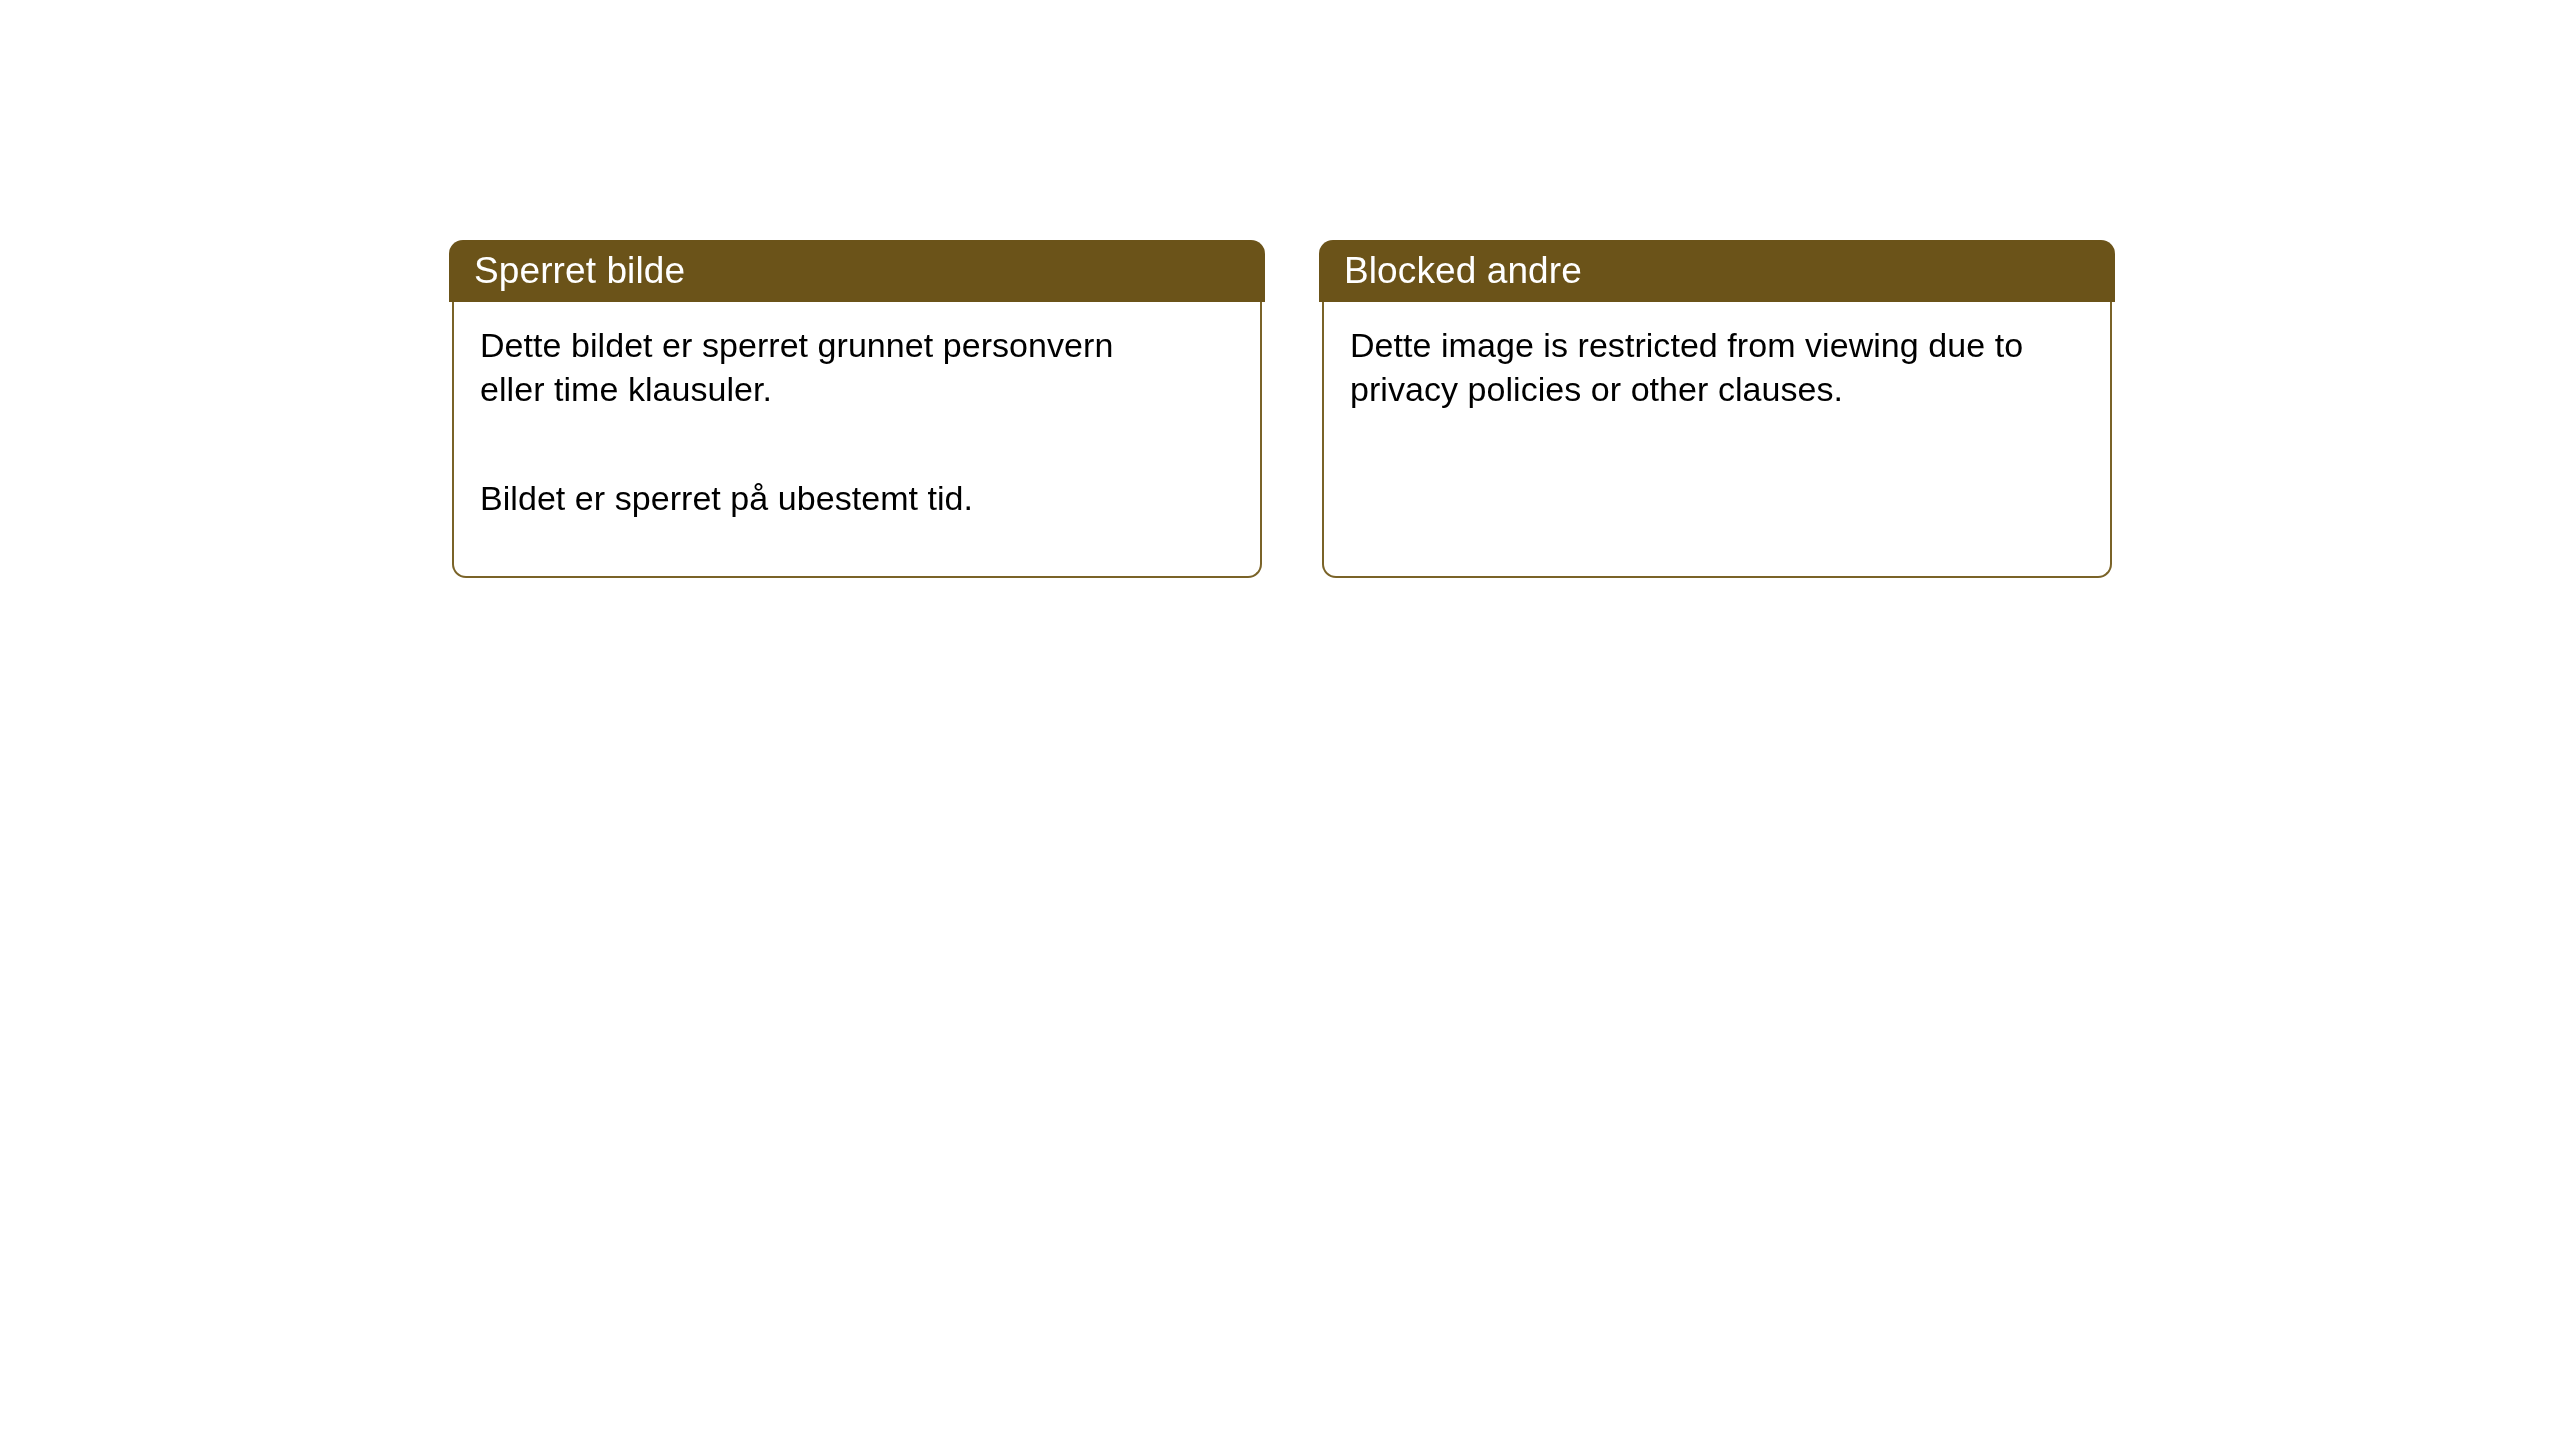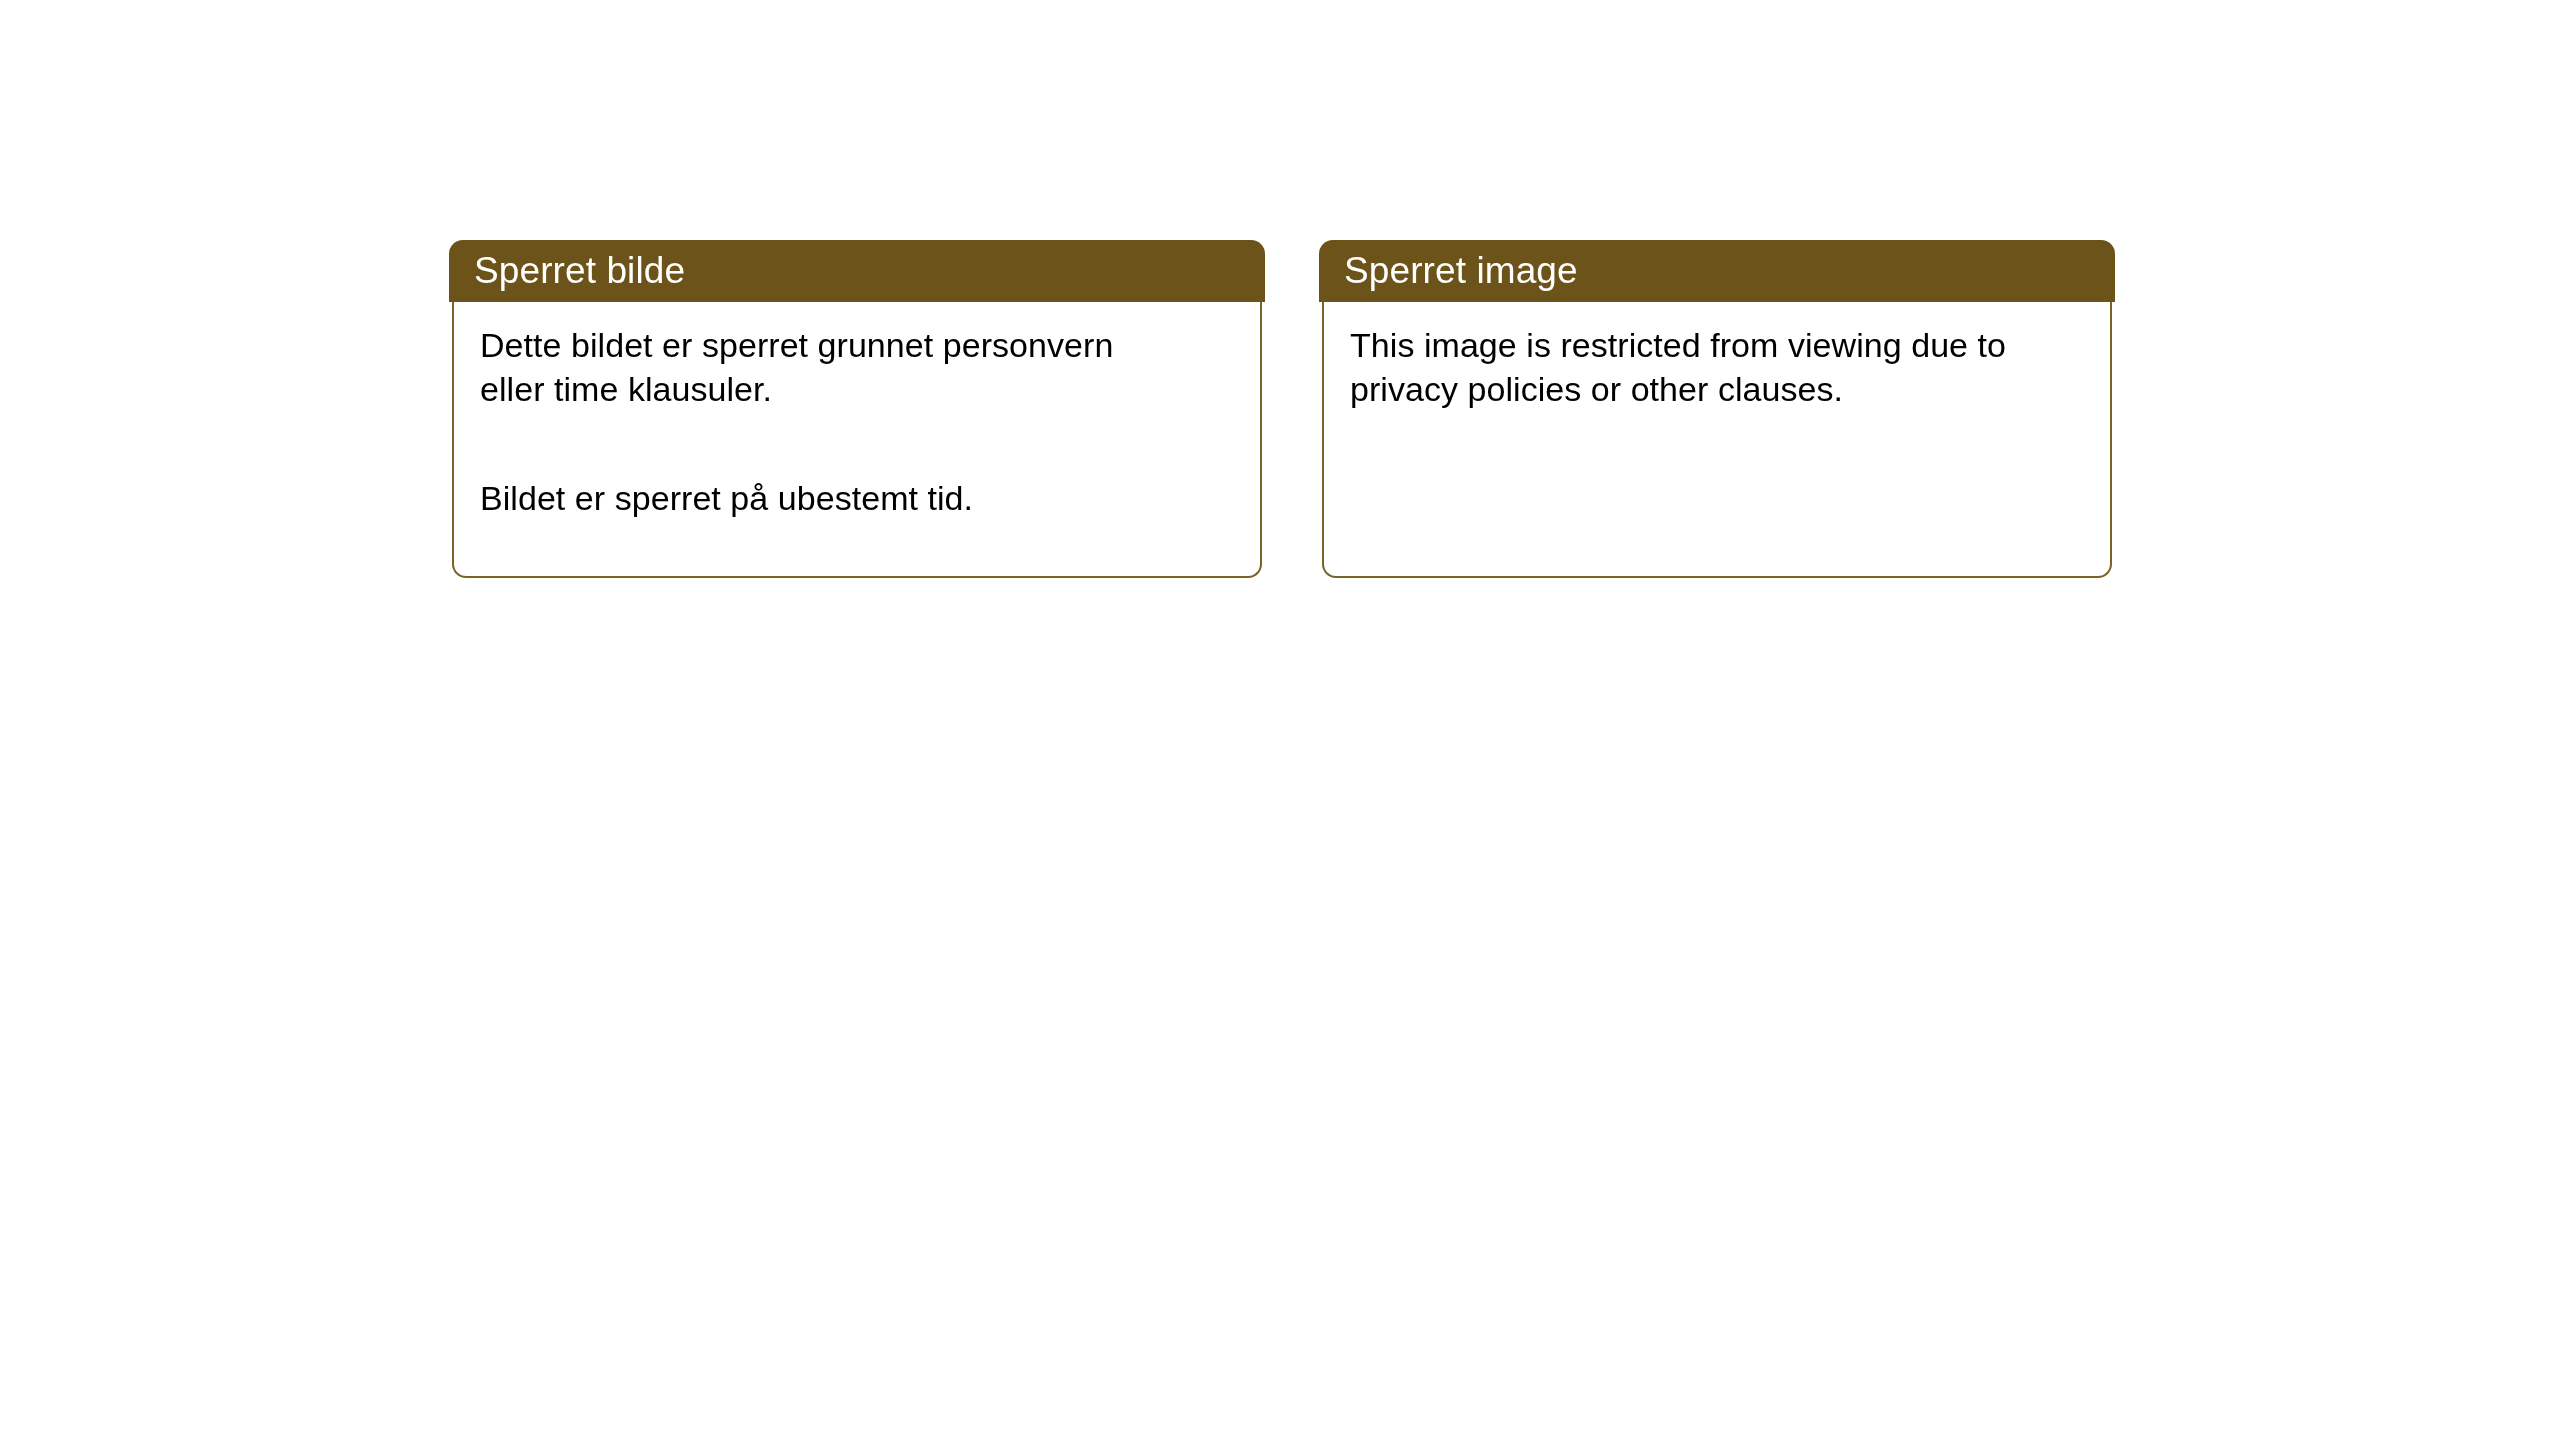--- a/index.html
+++ b/index.html
@@ -111,22 +111,22 @@
         <h2 class="card-header-title">Sperret bilde</h2>
       </div>
       <div class="card-body">
         <p class="card-paragraph">Dette bildet er sperret grunnet personvern eller time klausuler.</p>
         <p class="card-paragraph">Bildet er sperret på ubestemt tid.</p>
       </div>
     </section>
 
     <section class="notice-card card-en">
       <div class="card-header">
-        <h2 class="card-header-title">Sperret image</h2>
+        <h2 class="card-header-title">Blocked andre</h2>
       </div>
       <div class="card-body">
-        <p class="card-paragraph">This image is restricted from viewing due to privacy policies or other clauses.</p>
+        <p class="card-paragraph">Dette image is restricted from viewing due to privacy policies or other clauses.</p>
       </div>
     </section>
 
   </div>
 
 </div>
 
 </body></html>

